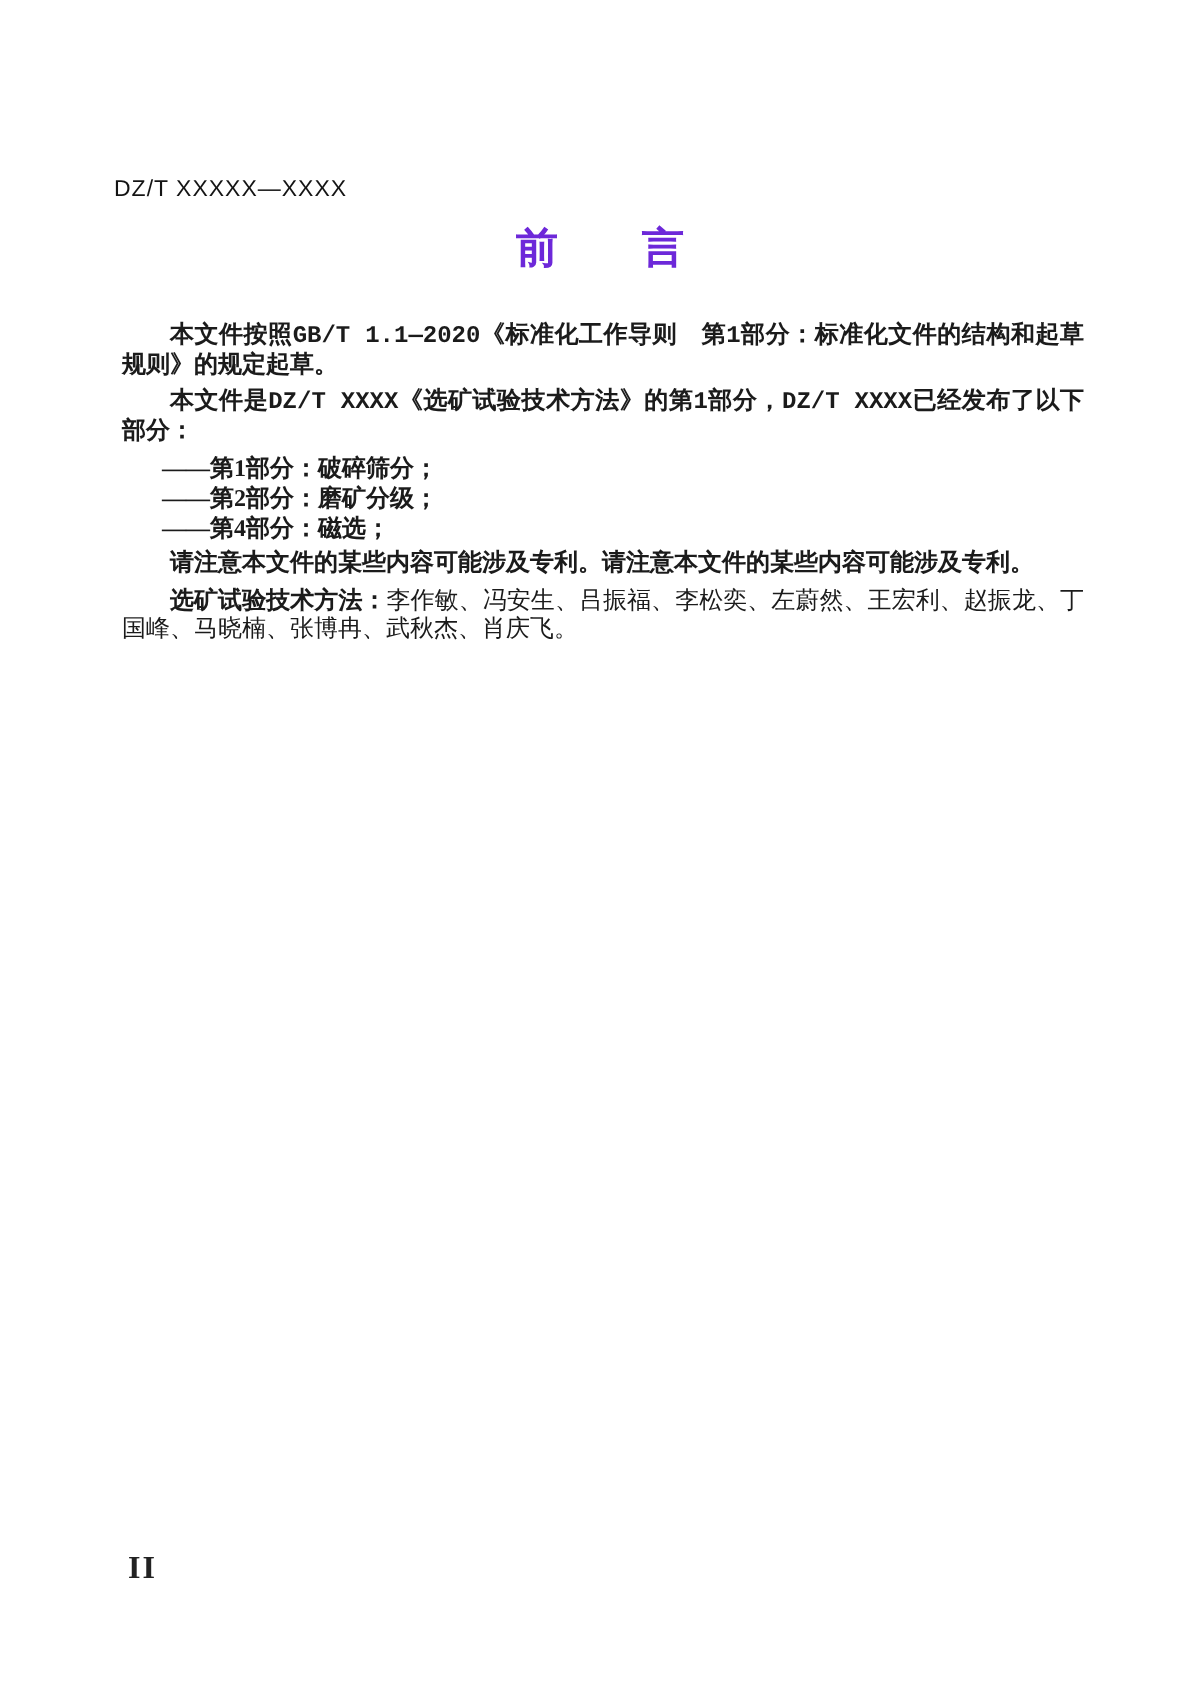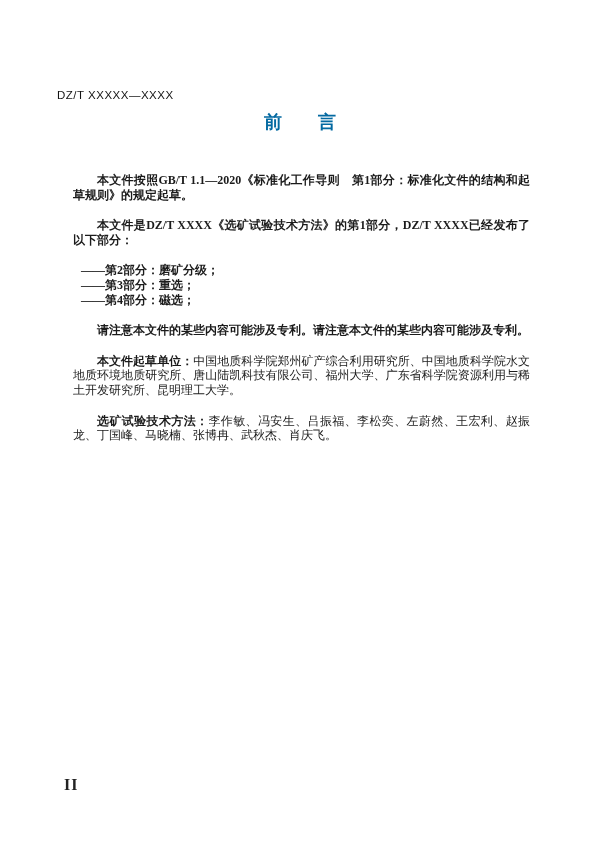--- a/index.html
+++ b/index.html
@@ -25,39 +25,40 @@
     letter-spacing: 0.5px;
     color: #141414;
     margin-top: 23px;
   }
   .foreword-title {
     position: absolute;
     left: 0;
     right: 0;
     top: 110px;
     text-align: center;
-    font-size: 18px;
+    font-size: 21px;
     font-weight: 700;
-    color: #0369a1;
+    color: #6d28d9;
   }
   .body-text {
     position: absolute;
     left: 57px;
     right: 54px;
     top: 157px;
     font-size: 12px;
     line-height: 14.6px;
     text-align: justify;
     font-weight: 700;
     color: #1b1b1b;
   }
   .body-text p {
-    margin: 16px;
+    margin: 4px;
     padding: 0;
     text-indent: 2em;
+    font-family: Liberation Mono, monospace;
   }
   .part-item {
     text-indent: 2em;
   }
   .normal-weight {
     font-weight: 400;
   }
   .page-number {
     position: absolute;
     left: 64px;
@@ -73,30 +74,27 @@
 
 <div class="doc-number">DZ/T XXXXX—XXXX</div>
 
 <div class="foreword-title">前　　言</div>
 
 <div class="body-text">
   <p>本文件按照GB/T 1.1—2020《标准化工作导则　第1部分：标准化文件的结构和起草规则》的规定起草。</p>
 
   <p>本文件是DZ/T XXXX《选矿试验技术方法》的第1部分，DZ/T XXXX已经发布了以下部分：</p>
 
+  <div class="part-item">——第1部分：破碎筛分；</div>
   <div class="part-item">——第2部分：磨矿分级；</div>
-  <div class="part-item">——第3部分：重选；</div>
   <div class="part-item">——第4部分：磁选；</div>
 
   <p>请注意本文件的某些内容可能涉及专利。请注意本文件的某些内容可能涉及专利。</p>
 
 
 
-  <p>
-    <span>本文件起草单位：</span><span class="normal-weight">中国地质科学院郑州矿产综合利用研究所、中国地质科学院水文地质环境地质研究所、唐山陆凯科技有限公司、福州大学、广东省科学院资源利用与稀土开发研究所、昆明理工大学。</span>
-  </p>
 
   <p>
     <span>选矿试验技术方法：</span><span class="normal-weight">李作敏、冯安生、吕振福、李松奕、左蔚然、王宏利、赵振龙、丁国峰、马晓楠、张博冉、武秋杰、肖庆飞。</span>
   </p>
 </div>
 
 <div class="page-number">II</div>
 
 </body></html>

